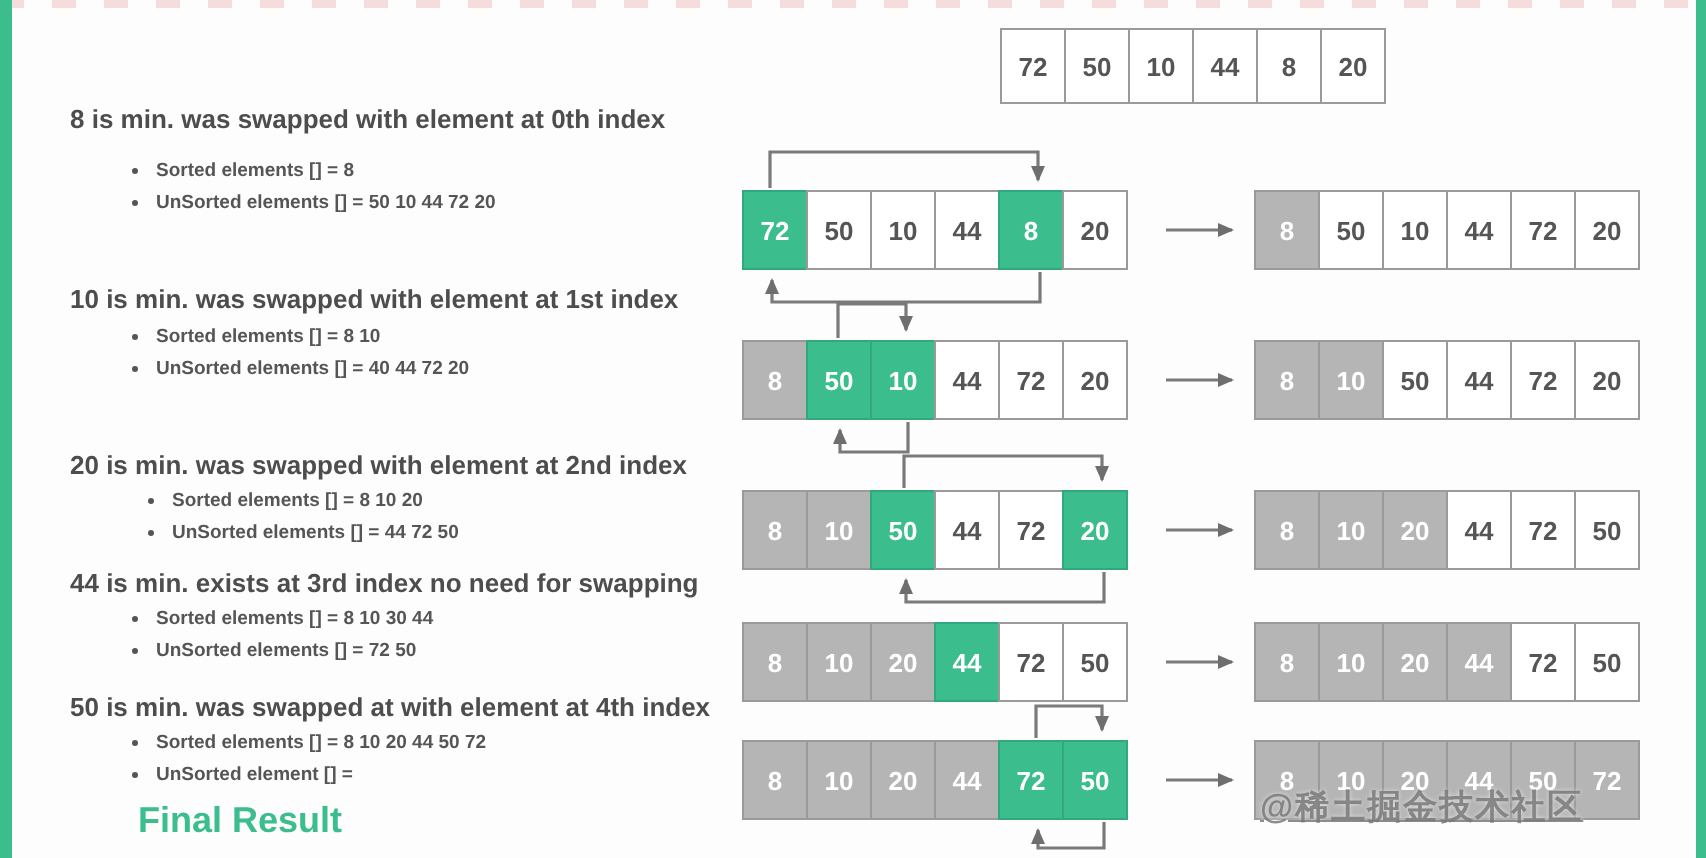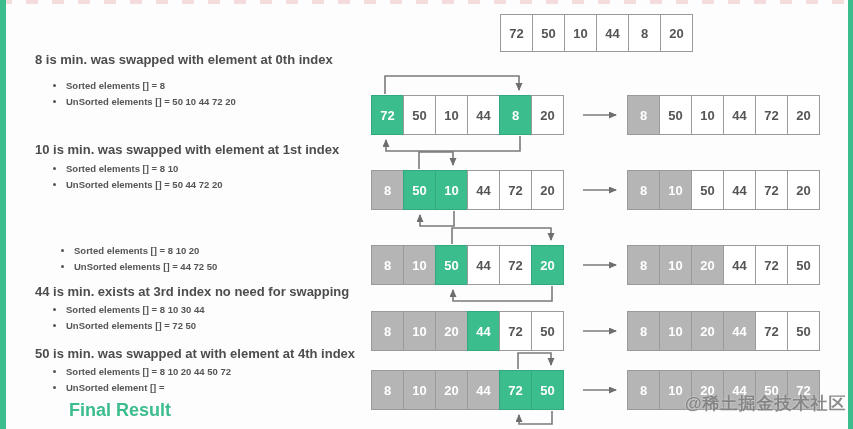--- a/index.html
+++ b/index.html
@@ -21,29 +21,29 @@
   .cell.selected{background:#3bbd8d;border-color:#31a97c;color:#fff;}
   .cell.sorted{background:#b5b5b5;border-color:#9a9a9a;color:#fff;}
   .top-array .cell{height:38px;}
   .step-title{
     position:absolute;font-weight:bold;font-size:13px;color:#4d4d4d;white-space:nowrap;
   }
   .bullets{
     position:absolute;margin:0;padding:0 0 0 18px;list-style-type:disc;
     font-weight:bold;font-size:9.5px;color:#555;
   }
-  .bullets li{margin:0 0 5px 4px;white-space:nowrap;}
+  .bullets li{margin:0 0 5px 16px;white-space:nowrap;}
   .final-label{
     position:absolute;font-weight:bold;font-size:18px;color:#3bbd8d;white-space:nowrap;
   }
   .overlay{position:absolute;left:0;top:0;pointer-events:none;}
   .watermark{
-    position:absolute;left:685px;top:392px;font-size:17px;font-weight:bold;
+    position:absolute;left:630px;top:392px;font-size:17px;font-weight:bold;
     color:rgba(120,120,120,0.85);text-shadow:0 0 2px rgba(255,255,255,0.6);
-    letter-spacing:1px;white-space:nowrap;
+    letter-spacing:1px;white-space:nowrap;text-decoration:underline;
   }
 </style>
 </head>
 <body>
 
 <div class="canvas">
   <div class="edge-top"></div>
   <div class="edge-left"></div>
   <div class="edge-right"></div>
 
@@ -74,39 +74,40 @@
       <div class="cell ">50</div>
       <div class="cell ">10</div>
       <div class="cell ">44</div>
       <div class="cell ">72</div>
       <div class="cell ">20</div>
     </div>
 
   <div class="step-title" style="left:35px;top:142px">10 is min. was swapped with element at 1st index</div>
   <ul class="bullets" style="left:44px;top:163px">
     <li>Sorted elements []  = 8 10</li>
-    <li>UnSorted elements []  = 50 44 72 20</li>
+    <li>UnSorted elements []  = 40 44 72 20</li>
   </ul>
   <div class="array" style="left:371px;top:170px">
       <div class="cell sorted">8</div>
       <div class="cell selected">50</div>
       <div class="cell selected">10</div>
       <div class="cell ">44</div>
       <div class="cell ">72</div>
       <div class="cell ">20</div>
     </div>
   <div class="array" style="left:627px;top:170px">
       <div class="cell sorted">8</div>
       <div class="cell sorted">10</div>
       <div class="cell ">50</div>
       <div class="cell ">44</div>
       <div class="cell ">72</div>
       <div class="cell ">20</div>
     </div>
 
+  <div class="step-title" style="left:35px;top:225px">20 is min. was swapped with element at 2nd index</div>
   <ul class="bullets" style="left:52px;top:245px">
     <li>Sorted elements []  = 8 10 20</li>
     <li>UnSorted elements []  = 44 72 50</li>
   </ul>
   <div class="array" style="left:371px;top:245px">
       <div class="cell sorted">8</div>
       <div class="cell sorted">10</div>
       <div class="cell selected">50</div>
       <div class="cell ">44</div>
       <div class="cell ">72</div>

